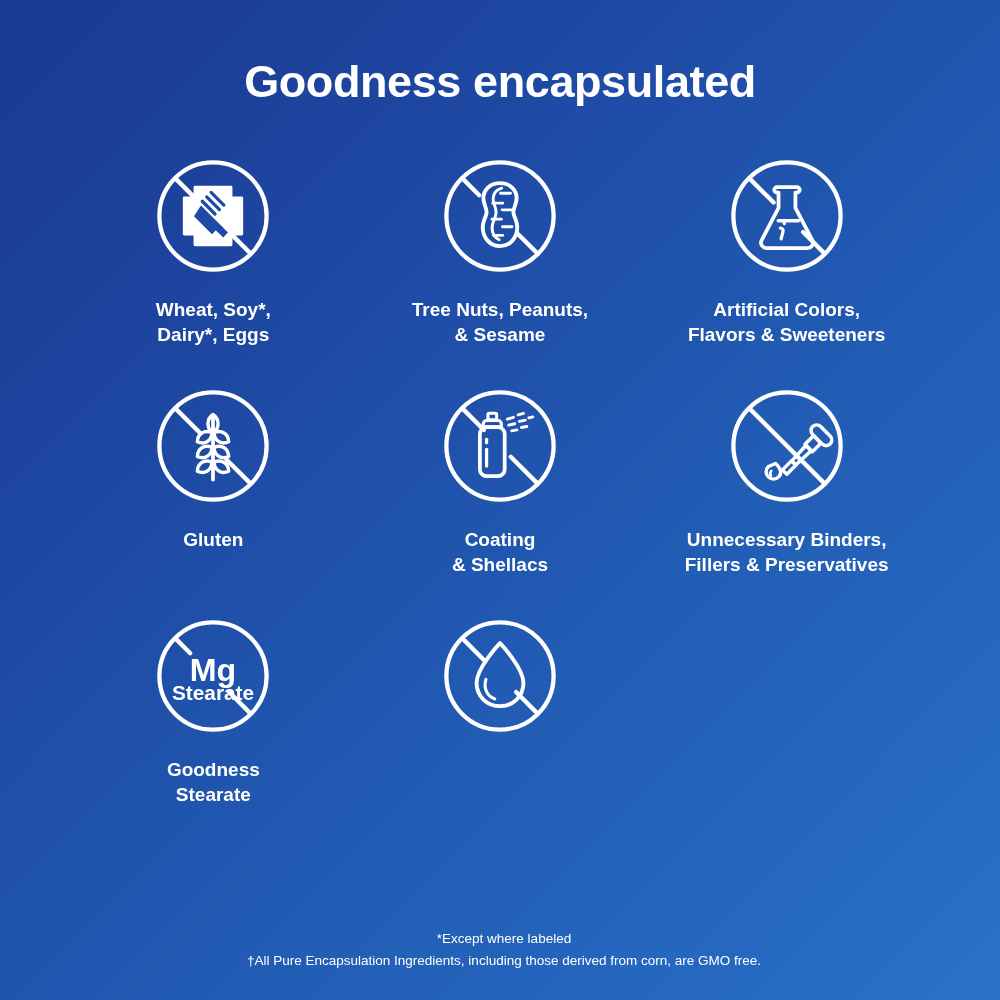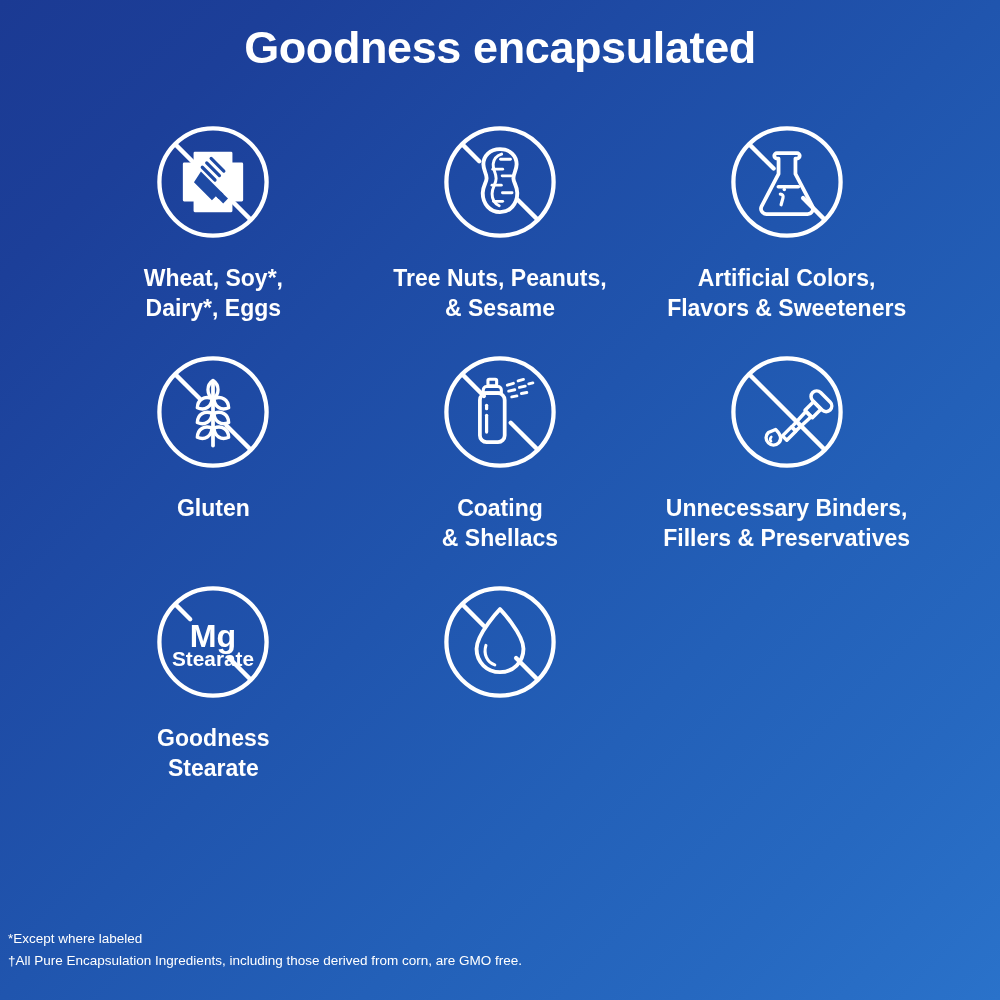--- a/index.html
+++ b/index.html
@@ -29,21 +29,21 @@
     color: #ffffff;
     display: flex;
     flex-direction: column;
     align-items: center;
   }
 
   
   .header {
     width: 100%;
     text-align: center;
-    padding-top: 24px;
+    padding-top: 58px;
   }
   .title {
     font-size: 45px;
     font-weight: bold;
     letter-spacing: -0.4px;
     line-height: 1.08;
     margin: 0;
     color: #ffffff;
   }
   .subtitle {
@@ -74,34 +74,35 @@
     height: 134px;
     display: block;
   }
   .icon-wrap svg {
     width: 134px;
     height: 134px;
     display: block;
   }
   .cell-label {
     margin-top: 14px;
-    font-size: 23px;
+    font-size: 19px;
     font-weight: bold;
     line-height: 1.34;
     text-align: center;
     color: #ffffff;
     white-space: pre-line;
   }
 
   
   .footnotes {
     position: absolute;
     left: 8px;
     right: 0;
     bottom: 28px;
+    text-align: center;
   }
   .foot-line {
     font-size: 13.5px;
     font-weight: normal;
     line-height: 1.62;
     color: #ffffff;
     margin: 0;
   }
 </style>
 </head>

